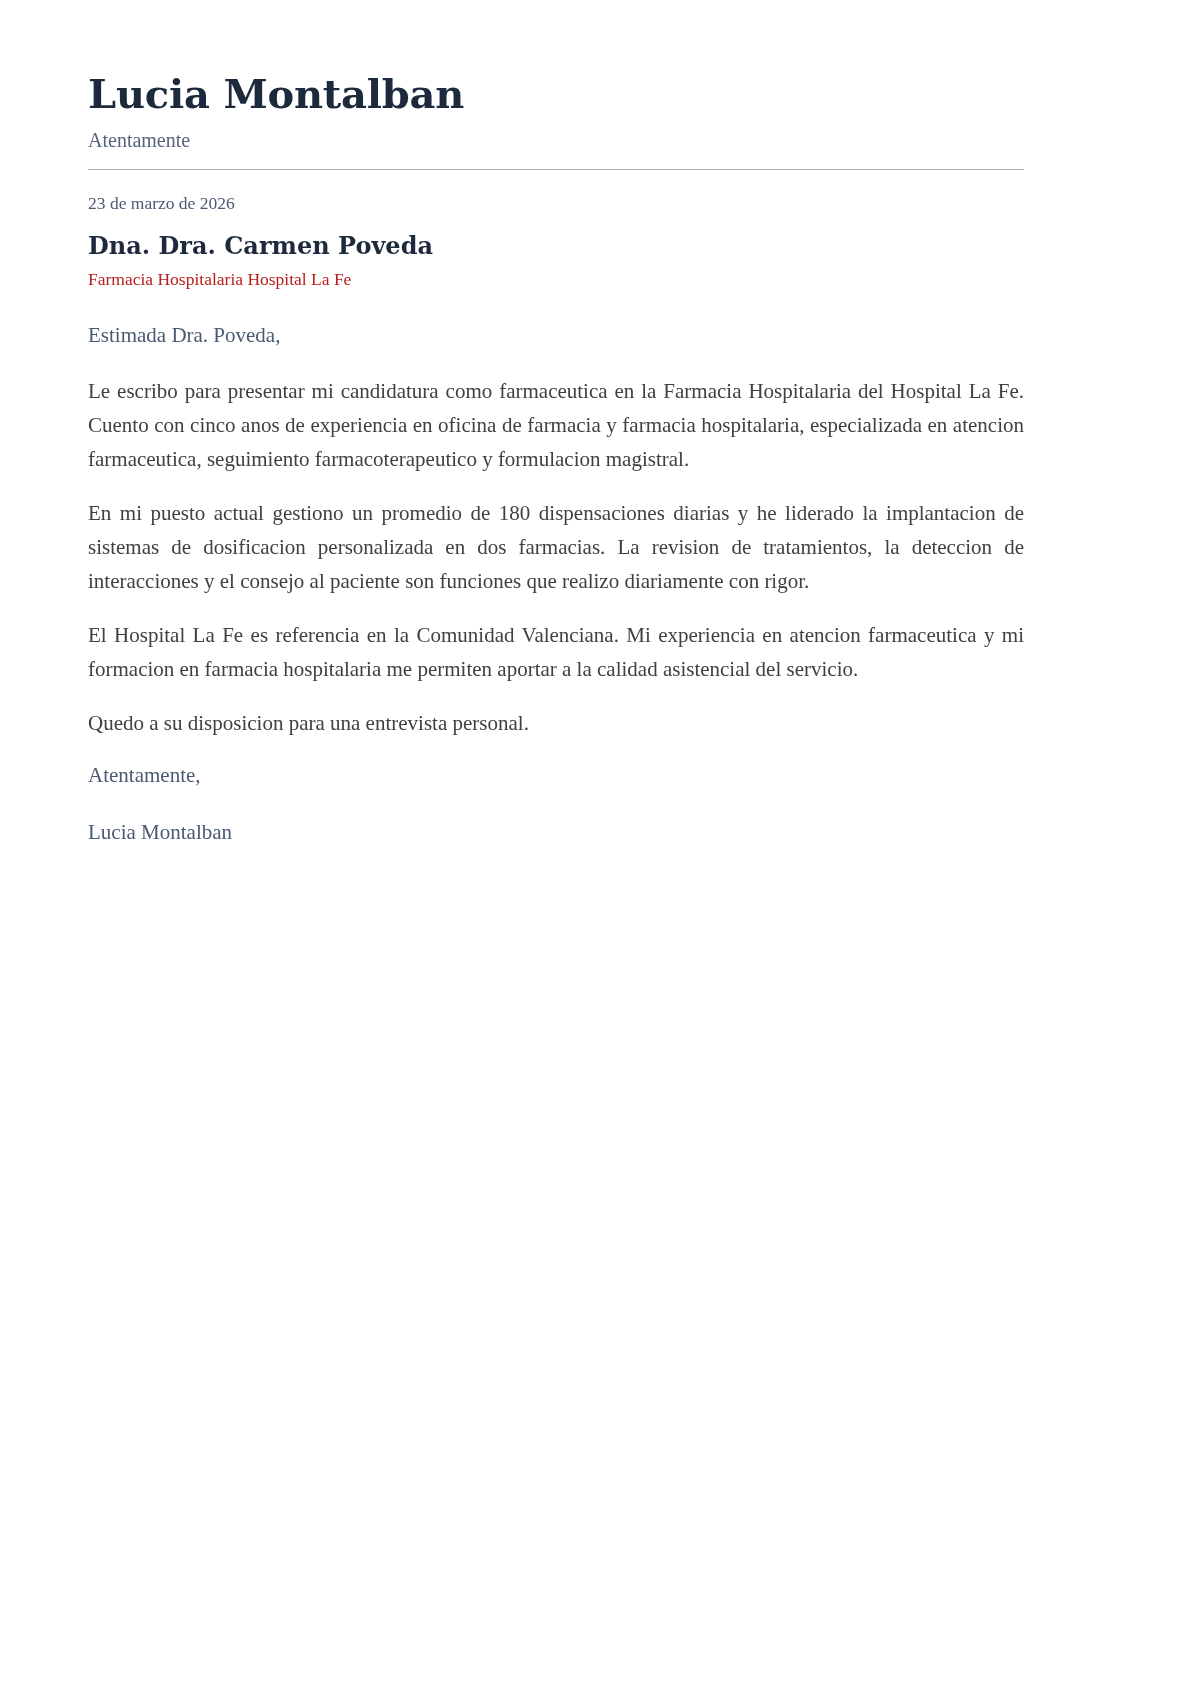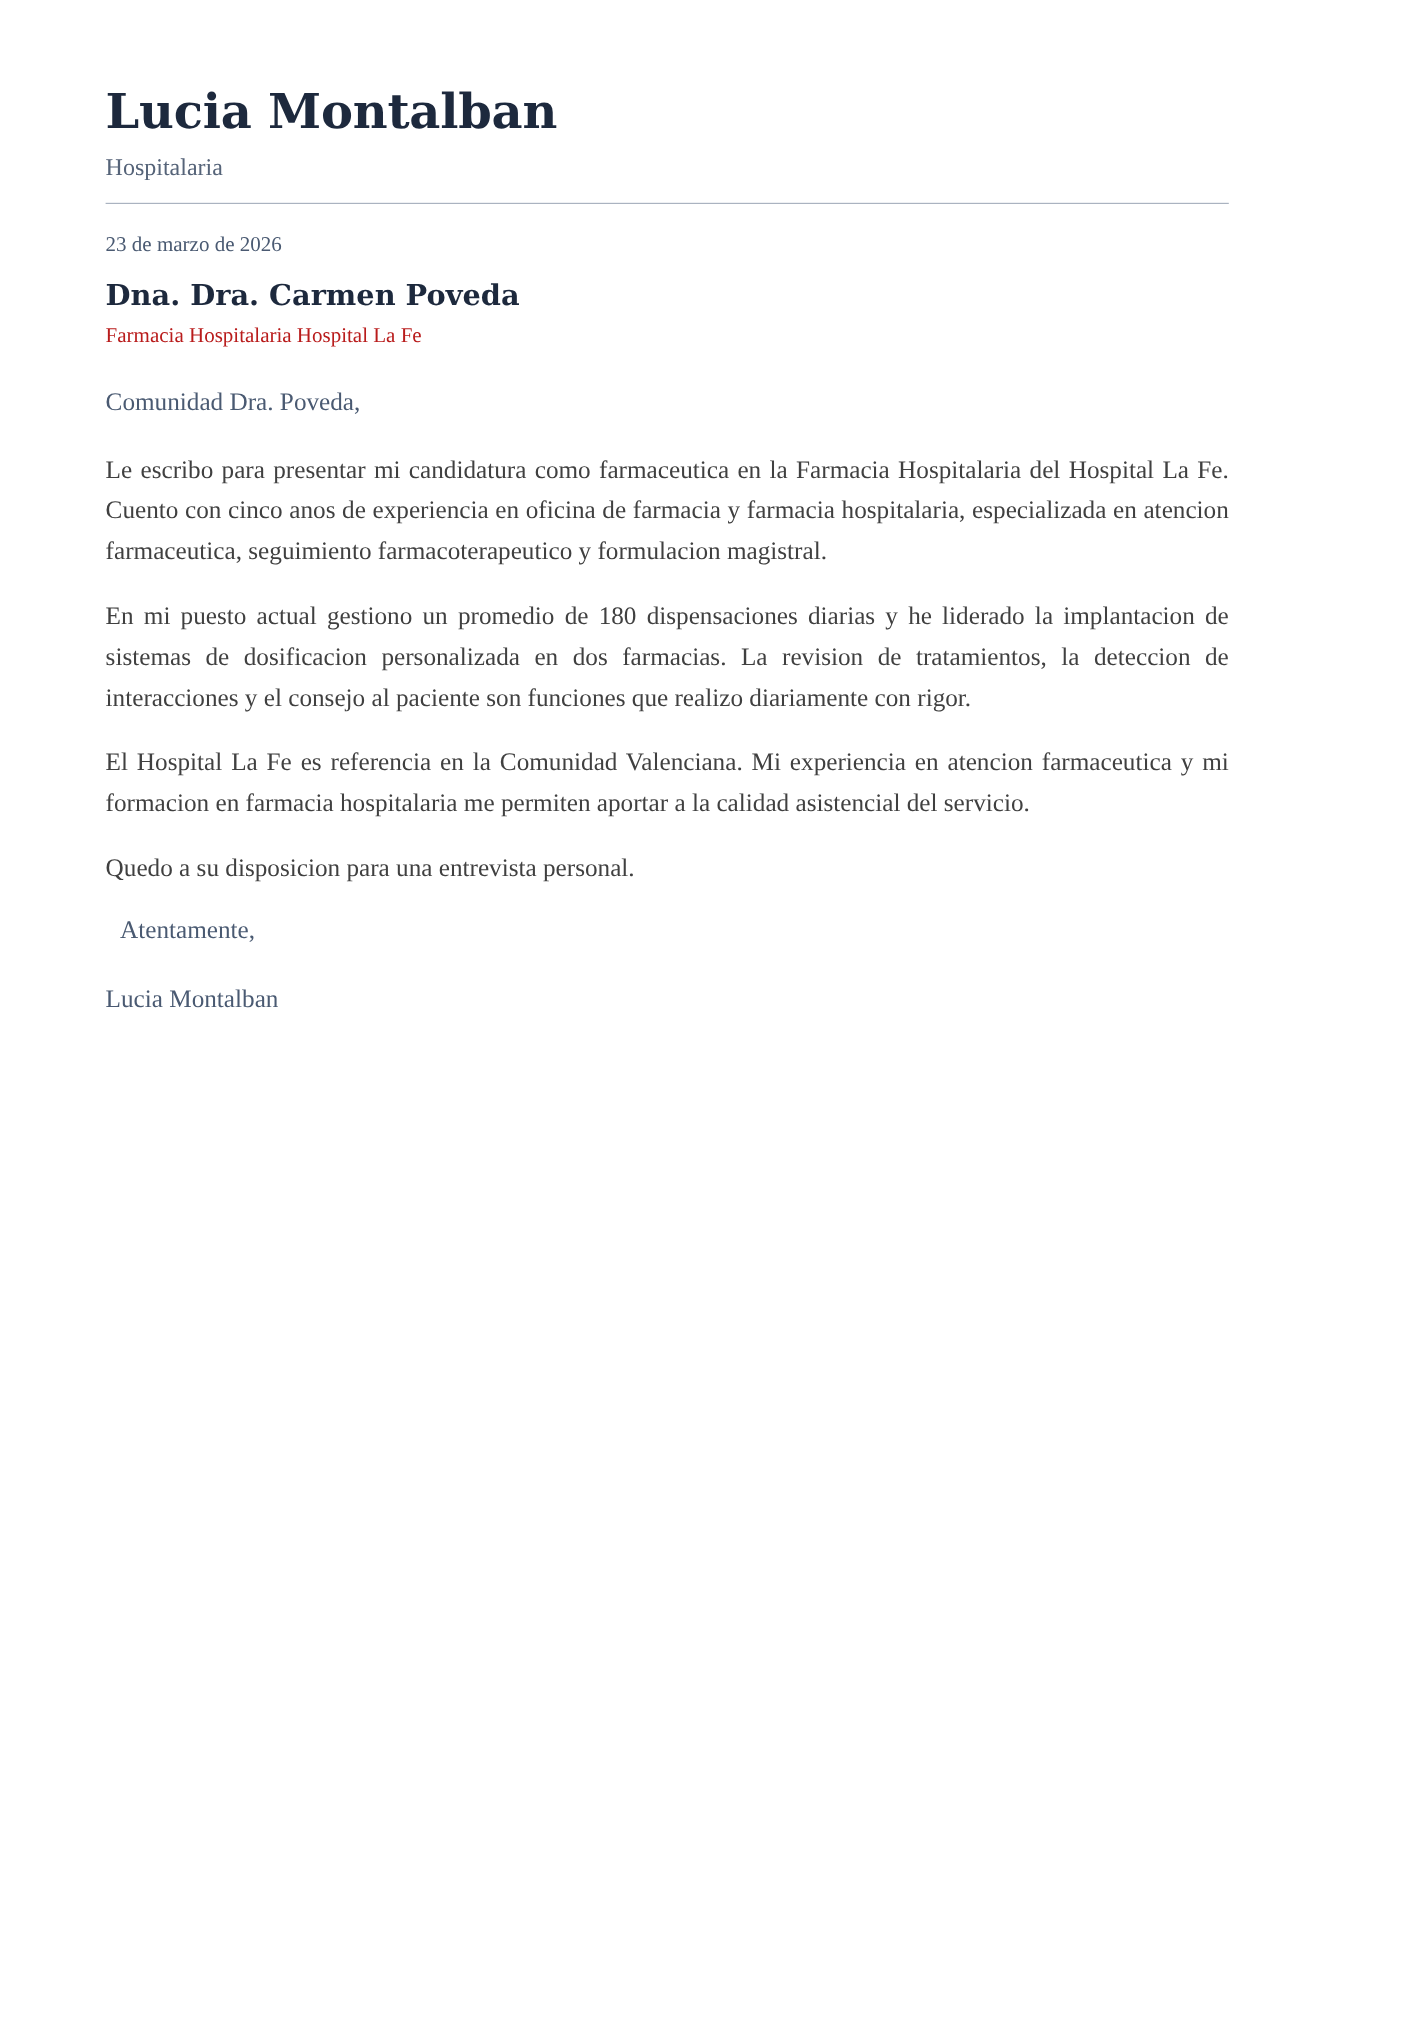--- a/index.html
+++ b/index.html
@@ -104,52 +104,52 @@
     color: #404040;
     text-align: justify;
     text-justify: inter-word;
     margin: 0 0 20px 0;
   }
 
   .closing {
     font-size: 21px;
     line-height: 1.5;
     color: #4a5a72;
-    margin: 0 0 26px 12px;
+    margin: 0 0 26px 0;
   }
 
   .signature {
     font-size: 21px;
     line-height: 1.5;
     color: #4a5a72;
     margin: 0;
   }
 </style>
 </head>
 <body>
 
 <div class="page">
   <div class="letter">
 
     <header>
       <h1 class="name">Lucia Montalban</h1>
-      <div class="job-title">Hospitalaria</div>
+      <div class="job-title">Atentamente</div>
       <hr class="divider">
     </header>
 
 
     <div class="date">23 de marzo de 2026</div>
 
     <section>
       <div class="recipient-name">Dna. Dra. Carmen Poveda</div>
       <div class="recipient-org">Farmacia Hospitalaria Hospital La Fe</div>
     </section>
 
     <section>
-      <p class="salutation">Comunidad Dra. Poveda,</p>
+      <p class="salutation">Estimada Dra. Poveda,</p>
 
       <p class="body-para">Le escribo para presentar mi candidatura como farmaceutica en la Farmacia Hospitalaria del Hospital La Fe. Cuento con cinco anos de experiencia en oficina de farmacia y farmacia hospitalaria, especializada en atencion farmaceutica, seguimiento farmacoterapeutico y formulacion magistral.</p>
 
       <p class="body-para">En mi puesto actual gestiono un promedio de 180 dispensaciones diarias y he liderado la implantacion de sistemas de dosificacion personalizada en dos farmacias. La revision de tratamientos, la deteccion de interacciones y el consejo al paciente son funciones que realizo diariamente con rigor.</p>
 
       <p class="body-para">El Hospital La Fe es referencia en la Comunidad Valenciana. Mi experiencia en atencion farmaceutica y mi formacion en farmacia hospitalaria me permiten aportar a la calidad asistencial del servicio.</p>
 
       <p class="body-para">Quedo a su disposicion para una entrevista personal.</p>
 
       <p class="closing">Atentamente,</p>

